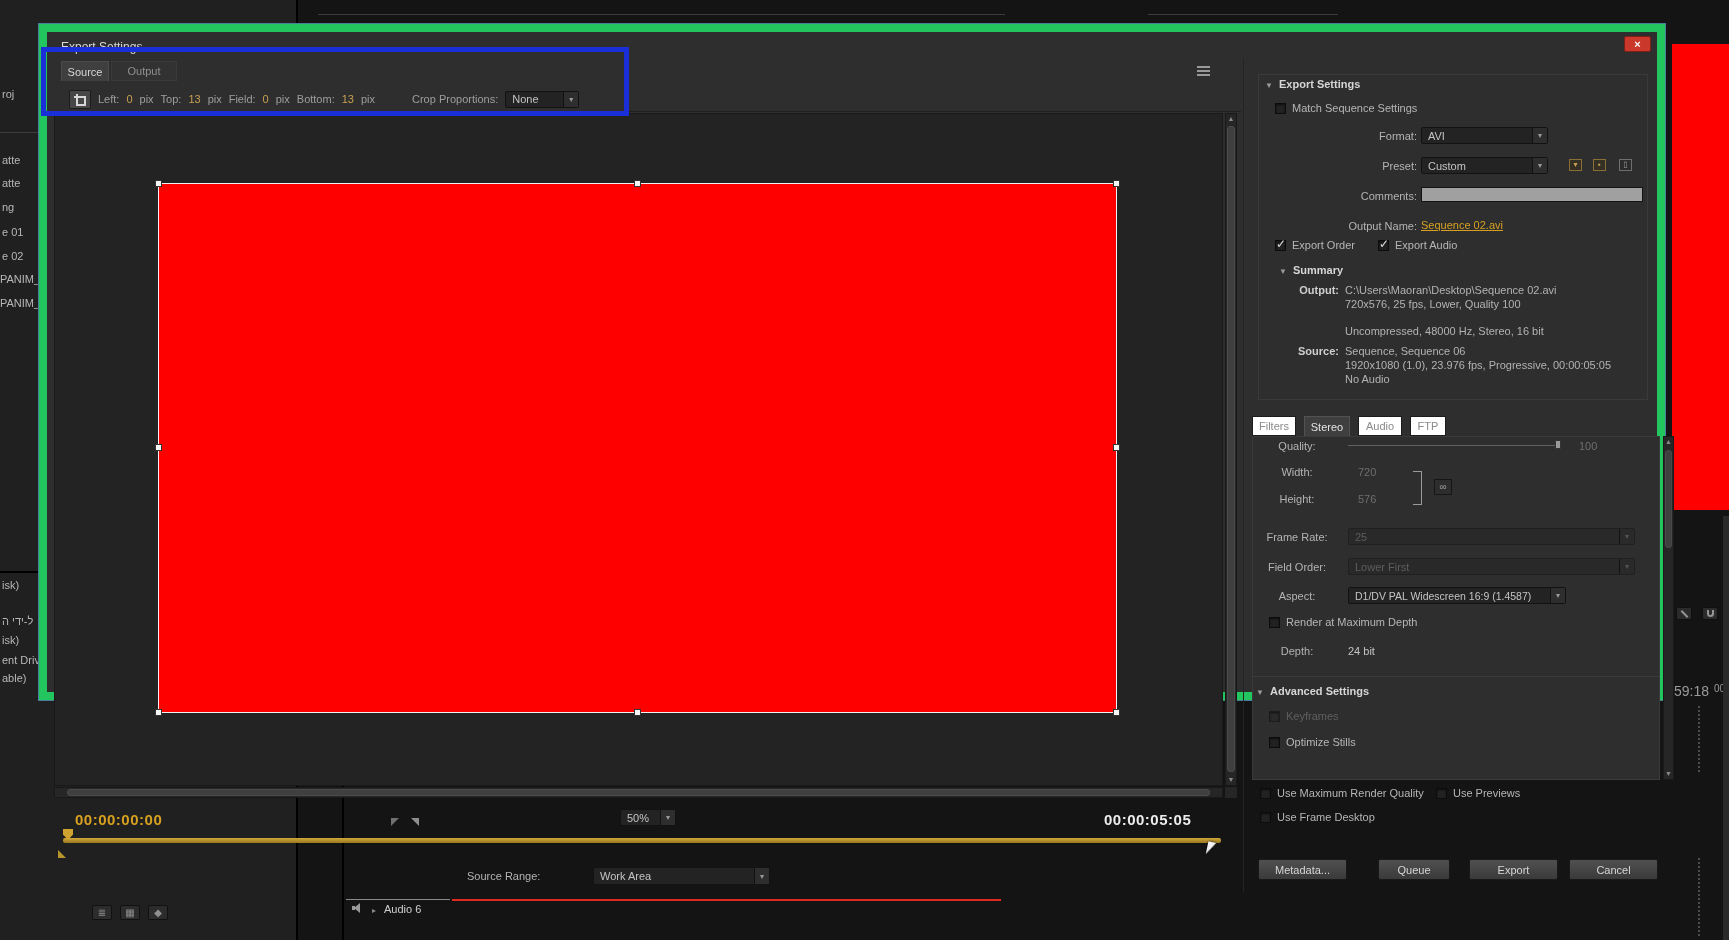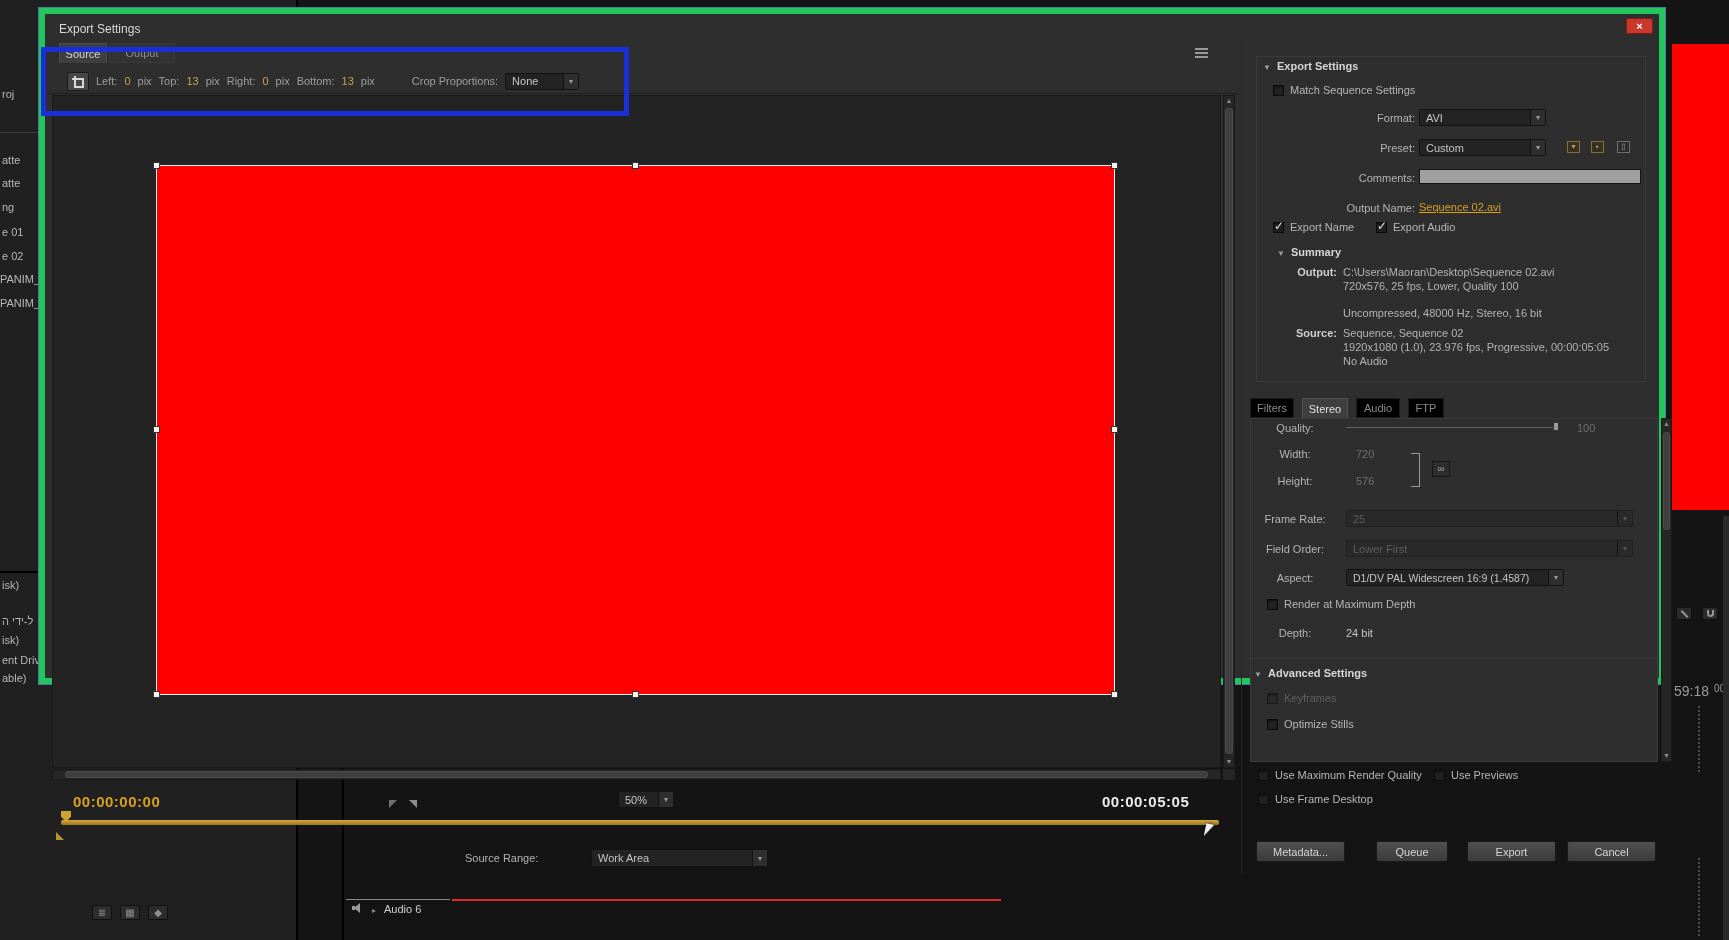--- a/index.html
+++ b/index.html
@@ -21,22 +21,22 @@
   .dotcol{position:absolute;width:0;border-left:2px dotted #4e4e4e}
   .sm-ico-btn{position:absolute;width:16px;height:13px;background:#2b2b2b;border:1px solid #101010;border-radius:2px}
   .sm-ico-btn .bar{position:absolute;left:3px;top:5px;width:9px;height:2px;background:#949494;transform:rotate(45deg)}
   .sm-ico-btn .mag{position:absolute;left:4px;top:2px;width:7px;height:7px;border:2px solid #949494;border-top:none;border-radius:0 0 4px 4px}
   .speaker{position:absolute;width:12px;height:10px}
   .speaker::before{content:"";position:absolute;left:0;top:3px;width:3px;height:4px;background:#9a9a9a}
   .speaker::after{content:"";position:absolute;left:2px;top:0;border-top:5px solid transparent;border-bottom:5px solid transparent;border-right:6px solid #9a9a9a}
   .disc{position:absolute;color:#8a8a8a;font-size:8px}
 
   
-  .dialog{position:absolute;left:39px;top:8px;width:1626px;height:676px;background:#2e2e2e;
-          border:6px solid #22c55e;box-shadow:0 0 0 1px #4c7d9c}
+  .dialog{position:absolute;left:39px;top:24px;width:1626px;height:676px;background:#2e2e2e;
+          border:8px solid #22c55e;box-shadow:0 0 0 1px #4c7d9c}
   .dlg-title{position:absolute;left:14px;top:8px;color:#d9d9d9;font-size:12px}
   .close-btn{position:absolute;right:6px;top:4px;width:27px;height:16px;background:#c9382b;border:1px solid #7e1f16;
              border-radius:2px;color:#fff;font-weight:bold;font-size:11px;line-height:14px;text-align:center}
   .vtab{position:absolute;top:29px;height:20px;display:flex;align-items:center;justify-content:center}
   .vtab.on{background:#3f3f3f;color:#d6d6d6;border:1px solid #4c4c4c;border-bottom:none}
   .vtab.off{background:#323232;color:#8f8f8f;border:1px solid #3a3a3a}
   .crop-bar{position:absolute;left:22px;top:55px;height:24px;display:flex;align-items:center;gap:7px;color:#9e9e9e;white-space:nowrap}
   .crop-btn{width:22px;height:19px;background:#474747;border:1px solid #1c1c1c;border-radius:2px;position:relative}
   .cropglyph{position:absolute;left:4px;top:3px;width:12px;height:12px}
   .cropglyph::before{content:"";position:absolute;left:2px;top:0;width:8px;height:10px;border-left:2px solid #d8d8d8;border-bottom:2px solid #d8d8d8}
@@ -87,21 +87,21 @@
   .cb .check{position:absolute;left:0;top:-4px;color:#dcdcdc;font-size:12px}
   .cblbl{position:absolute;color:#b6b6b6}
   .cblbl.dim{color:#5f5f5f}
   .secbox{position:absolute;border:1px solid #3a3a3a}
   .sumtxt{position:absolute;color:#b3b3b3;white-space:nowrap}
   .link{position:absolute;color:#d7a021;text-decoration:underline}
   .inputbox{position:absolute;background:#a0a0a0;border:1px solid #141414;height:15px}
 
   .otab{position:absolute;top:384px;height:20px;display:flex;align-items:center;justify-content:center}
   .otab.on{background:#3f3f3f;color:#e2e2e2;border:1px solid #525252;border-bottom:none}
-  .otab.off{background:#000000;color:#8a8a8a;border:1px solid #1c1c1c}
+  .otab.off{background:#ffffff;color:#8a8a8a;border:1px solid #1c1c1c}
 
   .slider-line{position:absolute;height:1px;background:#606060}
   .slider-handle{position:absolute;width:6px;height:9px;background:#9a9a9a;border:1px solid #333;border-radius:1px}
   .grayval{position:absolute;color:#6e6e6e}
   .whiteval{position:absolute;color:#c4c4c4}
   .bracket{position:absolute;width:9px;border-top:1px solid #9a9a9a;border-right:1px solid #9a9a9a;border-bottom:1px solid #9a9a9a}
   .chain-btn{position:absolute;width:18px;height:16px;background:#2d2d2d;border:1px solid #161616;color:#9a9a9a;
              font-size:10px;line-height:14px;text-align:center}
   .btn{position:absolute;height:21px;background:linear-gradient(#505050,#3a3a3a);border:1px solid #191919;border-radius:2px;
        color:#d6d6d6;display:flex;align-items:center;justify-content:center}
@@ -173,21 +173,21 @@
     <div class="crop-bar">
       <span class="crop-btn">
           <span class="cropglyph"></span>
         </span>
       <span>Left:</span>
       <span class="hotval">0</span>
       <span>pix</span>
       <span>Top:</span>
       <span class="hotval">13</span>
       <span>pix</span>
-      <span>Right:</span>
+      <span>Field:</span>
       <span class="hotval">0</span>
       <span>pix</span>
       <span>Bottom:</span>
       <span class="hotval">13</span>
       <span>pix</span>
       <span style="margin-left:30px">Crop Proportions:</span>
       <span class="dd ddi" style="width:74px">
         <span class="txt">None</span>
         <span class="arr">▾</span>
       </span>
@@ -262,35 +262,35 @@
 
     <div class="rl" style="top:158px">Comments:</div>
     <div class="inputbox" style="left:1374px;top:155px;width:222px"></div>
 
     <div class="rl" style="top:188px">Output Name:</div>
     <div class="link" style="left:1374px;top:187px">Sequence 02.avi</div>
 
     <span class="cb" style="left:1228px;top:208px">
         <span class="check">✓</span>
       </span>
-    <div class="cblbl" style="left:1245px;top:207px">Export Name</div>
+    <div class="cblbl" style="left:1245px;top:207px">Export Order</div>
     <span class="cb" style="left:1331px;top:208px">
         <span class="check">✓</span>
       </span>
     <div class="cblbl" style="left:1348px;top:207px">Export Audio</div>
 
     <span class="tri-ico" style="left:1232px;top:235px">▼</span>
     <div class="hdr" style="left:1246px;top:232px">Summary</div>
 
     <div class="rl2" style="top:252px">Output:</div>
     <div class="sumtxt" style="left:1298px;top:252px">C:\Users\Maoran\Desktop\Sequence 02.avi</div>
     <div class="sumtxt" style="left:1298px;top:266px">720x576, 25 fps, Lower, Quality 100</div>
     <div class="sumtxt" style="left:1298px;top:293px">Uncompressed, 48000 Hz, Stereo, 16 bit</div>
     <div class="rl2" style="top:313px">Source:</div>
-    <div class="sumtxt" style="left:1298px;top:313px">Sequence, Sequence 02</div>
+    <div class="sumtxt" style="left:1298px;top:313px">Sequence, Sequence 06</div>
     <div class="sumtxt" style="left:1298px;top:327px">1920x1080 (1.0), 23.976 fps, Progressive, 00:00:05:05</div>
     <div class="sumtxt" style="left:1298px;top:341px">No Audio</div>
 
     <div class="otab off" style="left:1205px;width:44px">Filters</div>
     <div class="otab on" style="left:1257px;width:46px">Stereo</div>
     <div class="otab off" style="left:1311px;width:44px">Audio</div>
     <div class="otab off" style="left:1363px;width:36px">FTP</div>
 
     <div class="secbox" style="left:1205px;top:404px;width:408px;height:344px;background:#2e2e2e"></div>
 

